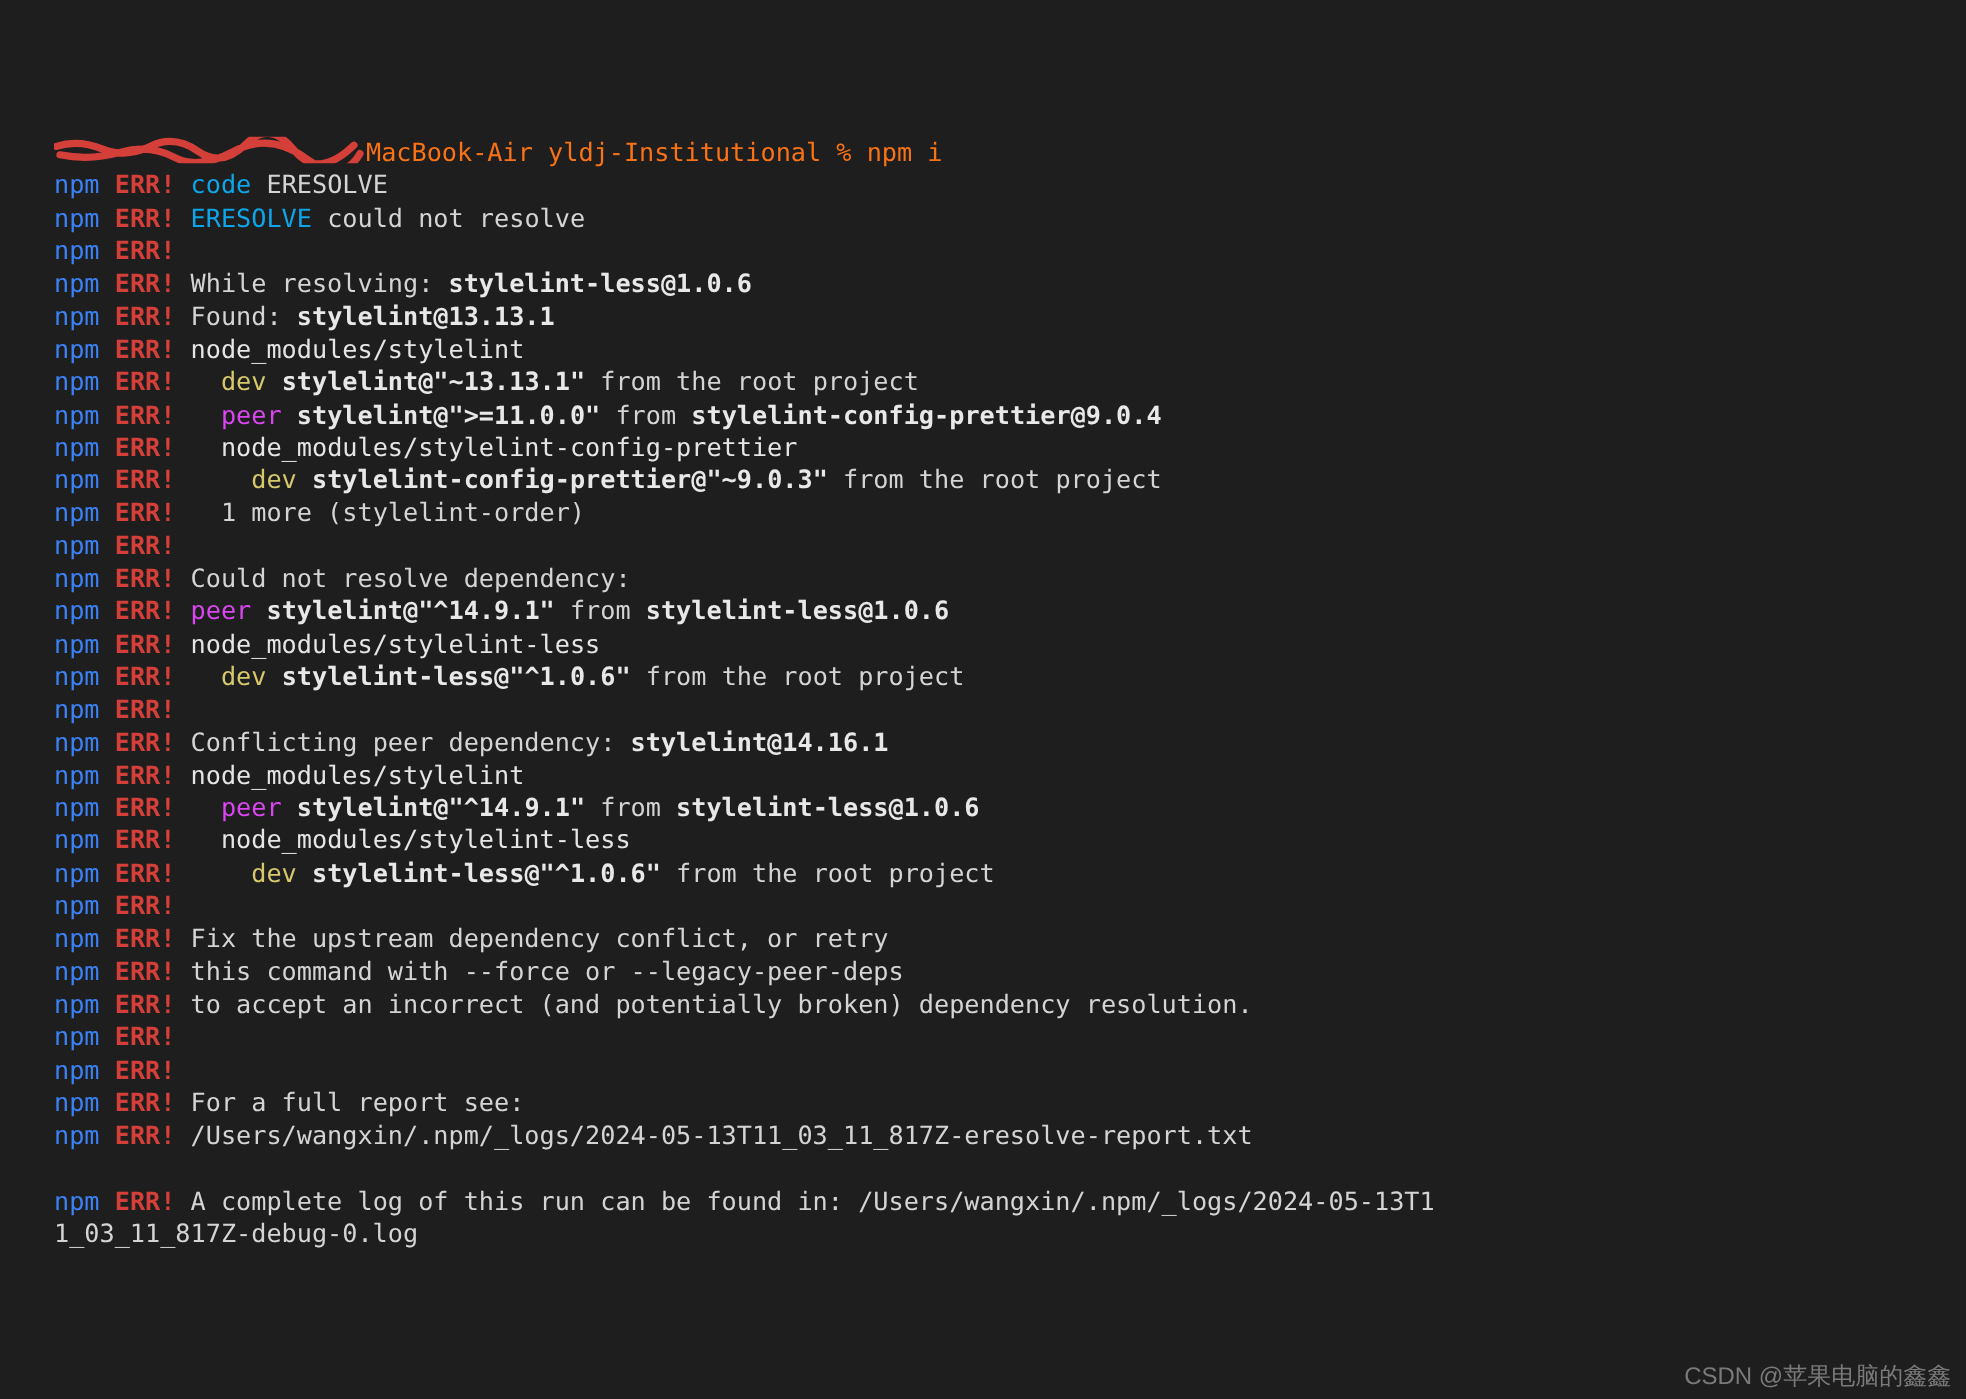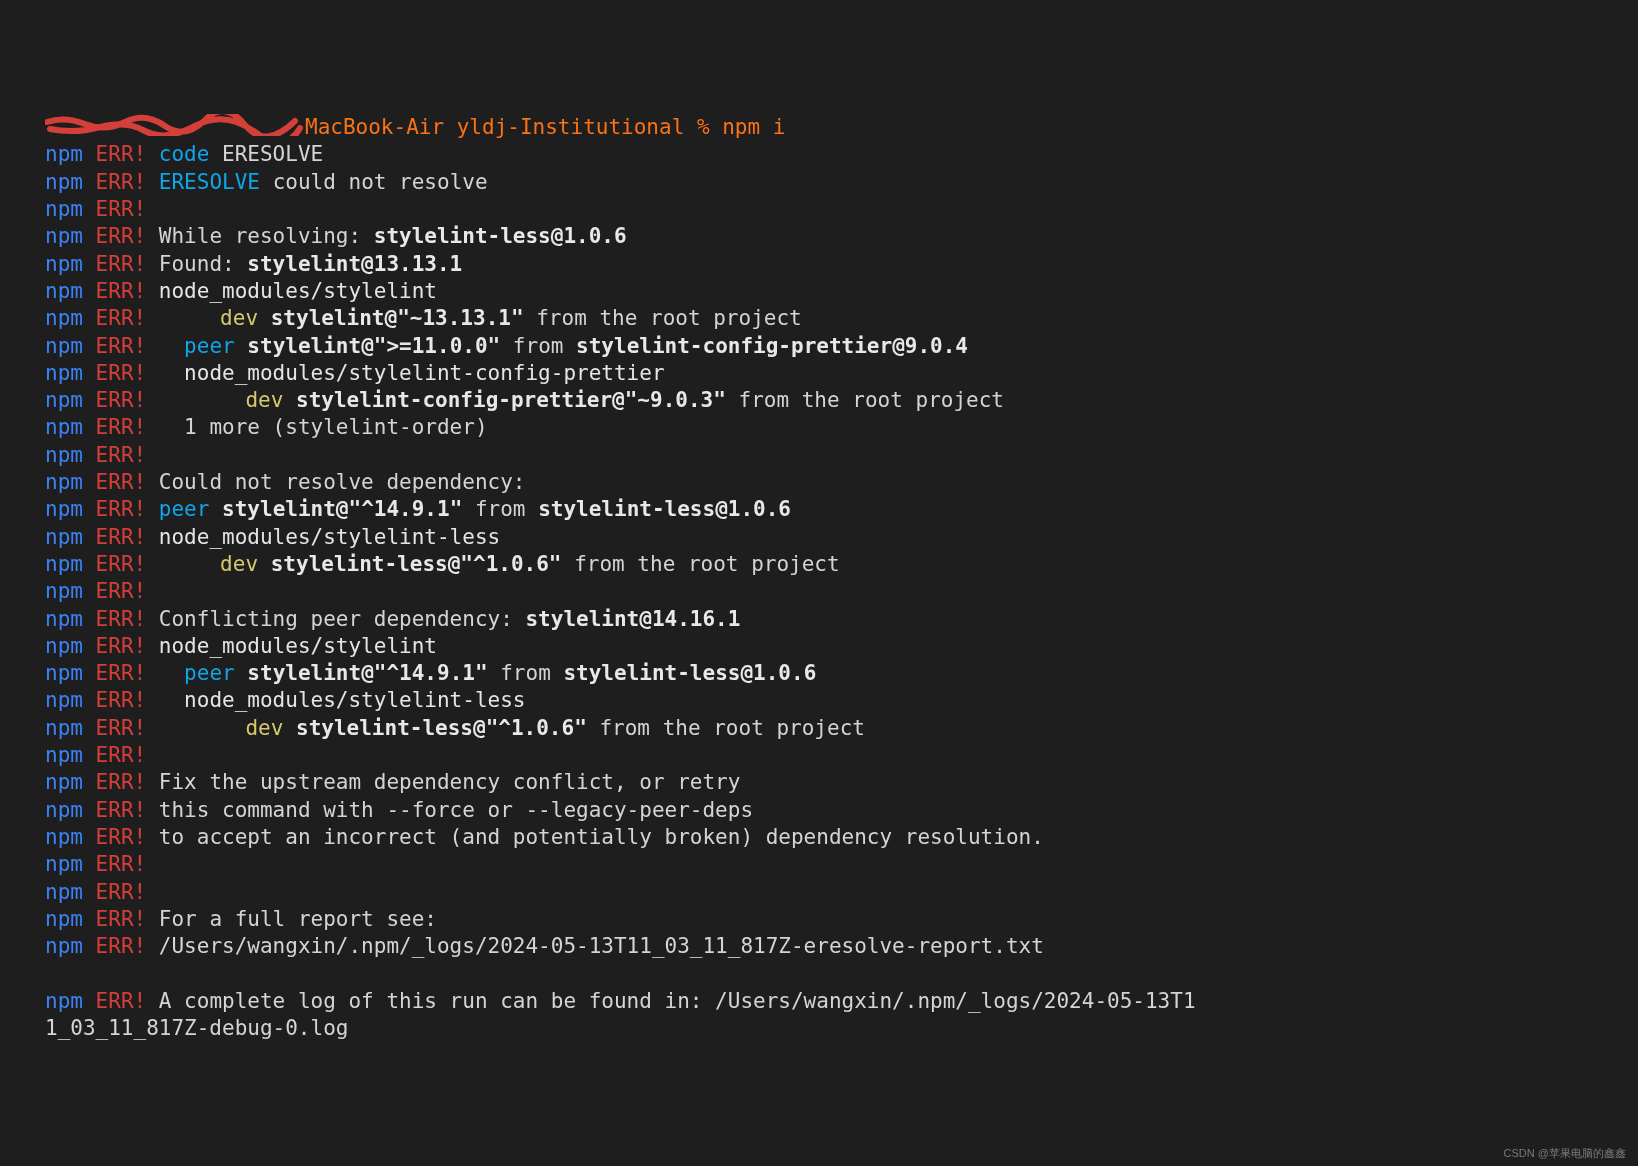--- a/index.html
+++ b/index.html
@@ -11,42 +11,42 @@
       color: #d4d4d4;
       padding: 5px 0 5px 45px;
       white-space: pre;
       overflow: hidden;
       width: 1638px;
       height: 1166px;
       position: relative;
     }
     .line { display: block; }
     .npm { color: #3b82f6; }
-    .err { color: #d43f3a; font-weight: normal; margin-top: 48px; }
+    .err { color: #d43f3a; font-weight: bold; margin-top: 48px; }
     .code { color: #0ea5e9; }
     .txt { color: #d4d4d4; }
     .dim { color: #e5e5e5; margin-top: 24px; }
-    .dev { color: #d6c86b; margin-left: 36px; }
-    .peer { color: #0ea5e9; }
+    .dev { color: #d6c86b; }
+    .peer { color: #d946ef; }
     .bold { font-weight: bold; color: #e8e8e8; margin-top: 12px; }
     .redact {
       display: inline-block;
       width: 260px;
       height: 22px;
       vertical-align: middle;
       position: relative;
       top: -3px;
     }
     .redact svg { width: 100%; height: 100%; }
     .prompt-rest { color: #f97316; }
     .watermark {
       position: absolute;
       bottom: 6px;
       right: 12px;
-      font-size: 11px;
+      font-size: 20px;
       color: #7a7a7a;
       font-family: sans-serif;
       white-space: nowrap;
     }
   </style>
 </head>
 <body>
 
 
 

